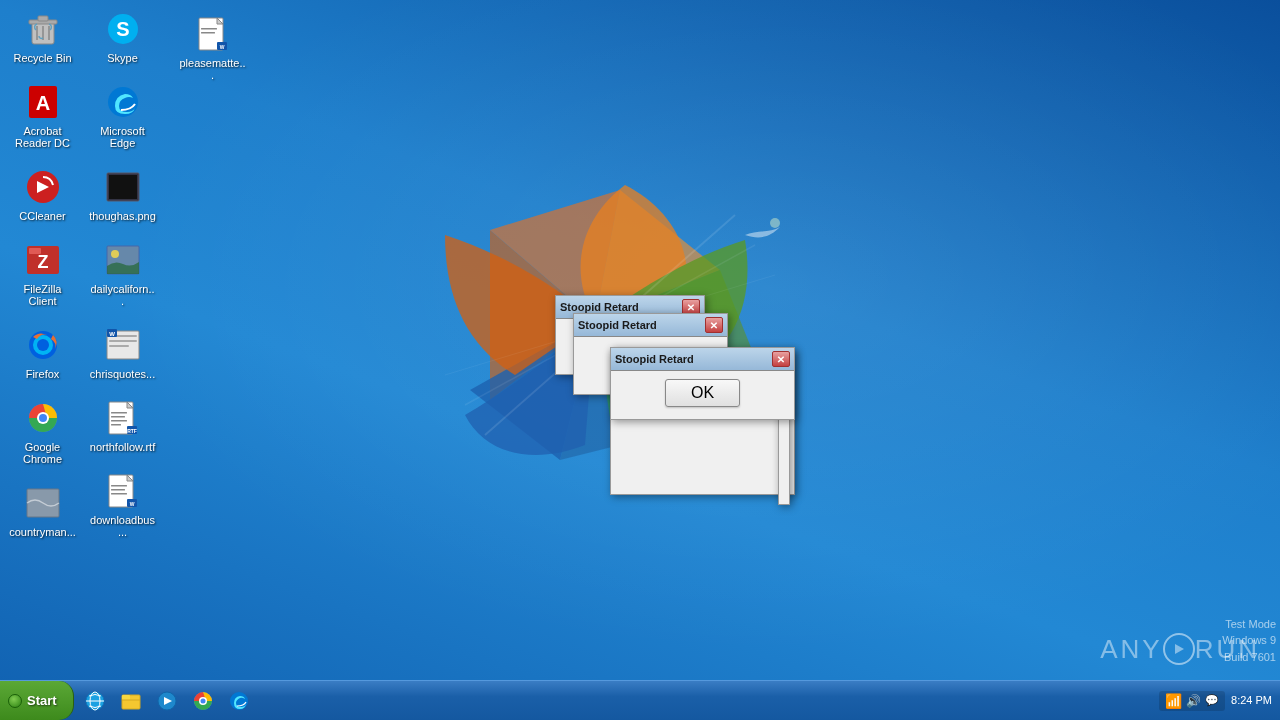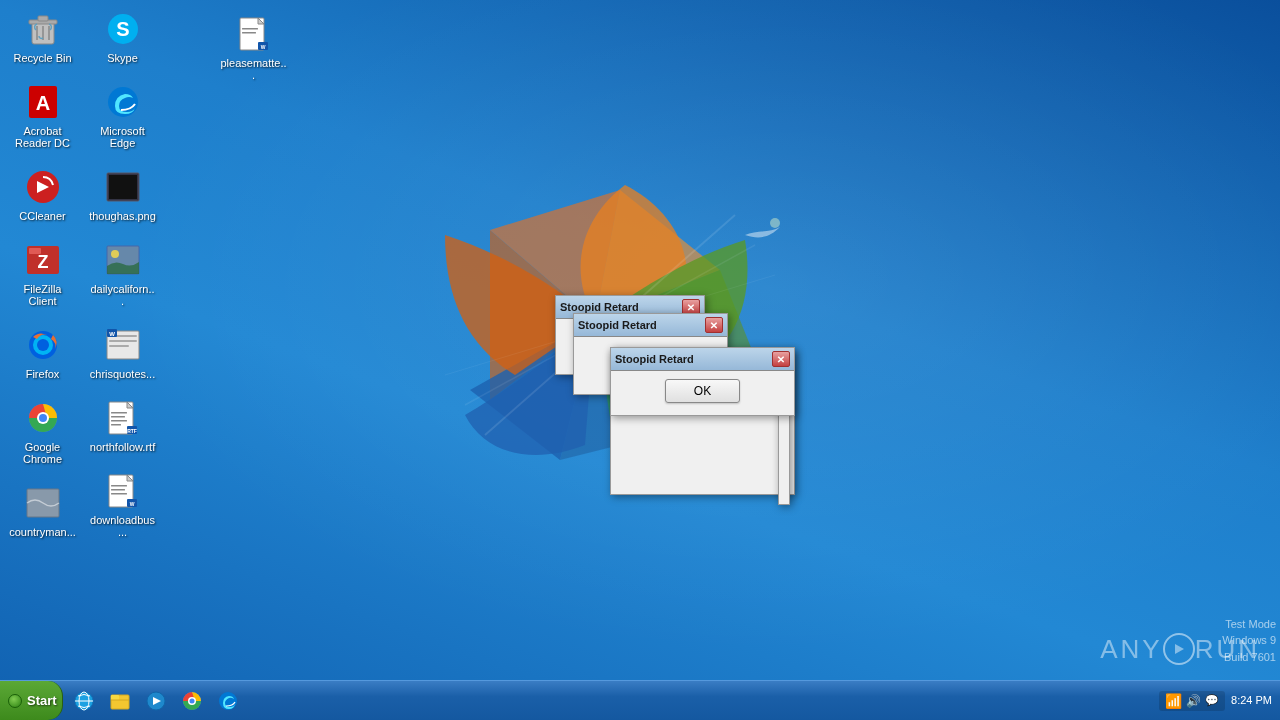--- a/index.html
+++ b/index.html
@@ -142,21 +142,21 @@
       padding: 8px 15px 12px;
       display: flex;
       justify-content: center;
     }
 
     .ok-button {
       background: linear-gradient(to bottom, #f8f8f8, #e0e0e0);
       border: 1px solid #888;
       padding: 4px 0;
       width: 75px;
-      font-size: 12px;
+      font-size: 16px;
       cursor: pointer;
       border-radius: 3px;
       text-align: center;
       box-shadow: 0 1px 2px rgba(0,0,0,0.2);
     }
 
     
     .taskbar {
       position: absolute;
       bottom: 0;
@@ -165,21 +165,21 @@
       height: 40px;
       background: linear-gradient(to bottom, #3a7dc4 0%, #1a5fa8 40%, #1458a0 100%);
       border-top: 1px solid #5599dd;
       display: flex;
       align-items: center;
       z-index: 100;
     }
 
     .start-button {
       height: 100%;
-      padding: 0 5px 0 8px;
+      padding: 0 16px 0 8px;
       background: linear-gradient(to bottom, #5ba836, #3d8a1c);
       border: none;
       border-right: 1px solid #2a6010;
       display: flex;
       align-items: center;
       gap: 5px;
       cursor: pointer;
       color: white;
       font-size: 13px;
       font-weight: bold;
@@ -494,21 +494,21 @@
         <rect x="6" y="12" width="16" height="1.5" rx="0.5" fill="#888"></rect>
         <rect x="6" y="16" width="14" height="1.5" rx="0.5" fill="#888"></rect>
         <rect x="6" y="20" width="16" height="1.5" rx="0.5" fill="#888"></rect>
         <rect x="22" y="26" width="10" height="8" rx="1" fill="#1155aa"></rect>
         <text x="27" y="33" text-anchor="middle" font-size="5" fill="white" font-weight="bold">W</text>
       </svg>
     </div>
     <span class="icon-label">downloadbus...</span>
   </div>
 
-  <div class="desktop-icon" style="position:absolute; top:5px; left:90px; width:75px;margin-left:41px;">
+  <div class="desktop-icon" style="position:absolute; top:5px; left:90px; width:75px;">
     <div class="icon-img">
       <svg width="36" height="36" viewBox="0 0 36 36" xmlns="http://www.w3.org/2000/svg">
         <rect x="4" y="2" width="24" height="32" rx="1" fill="white" stroke="#888" stroke-width="1"></rect>
         <polygon points="22,2 28,8 22,8" fill="#ccc" stroke="#888" stroke-width="1"></polygon>
         <rect x="6" y="12" width="16" height="1.5" rx="0.5" fill="#888"></rect>
         <rect x="6" y="16" width="14" height="1.5" rx="0.5" fill="#888"></rect>
         <rect x="22" y="26" width="10" height="8" rx="1" fill="#1155aa"></rect>
         <text x="27" y="33" text-anchor="middle" font-size="5" fill="white" font-weight="bold">W</text>
       </svg>
     </div>

